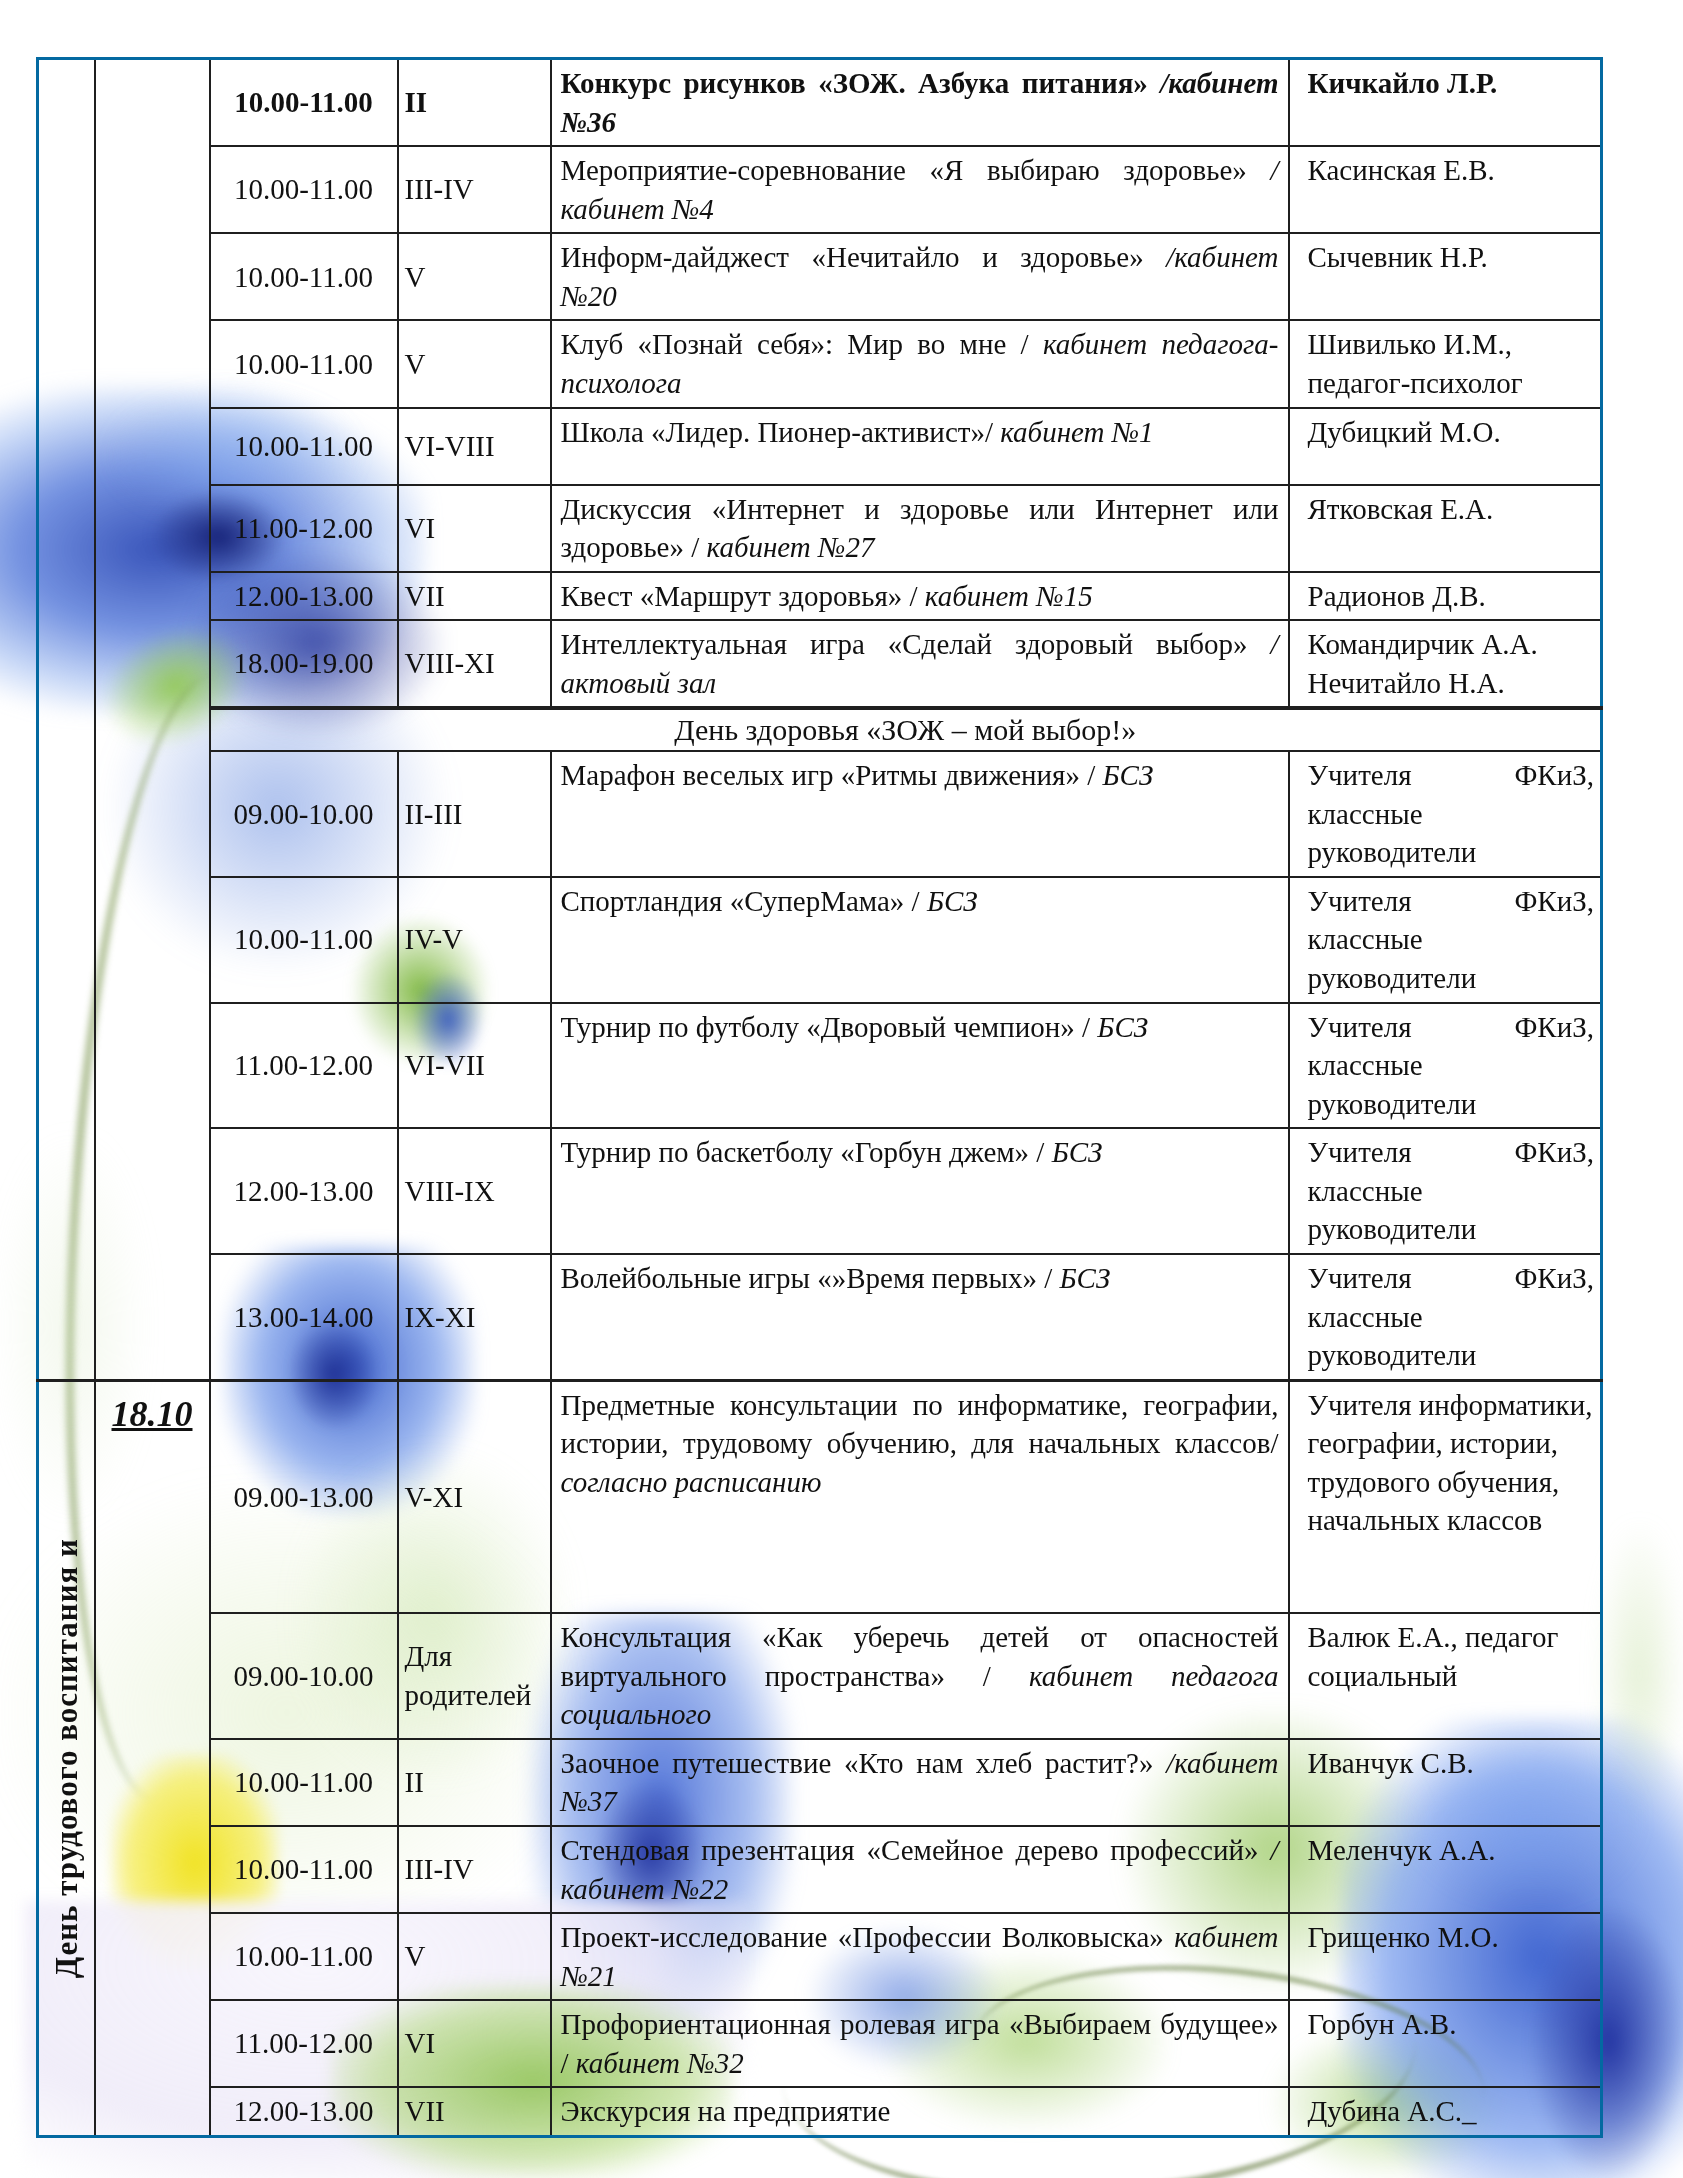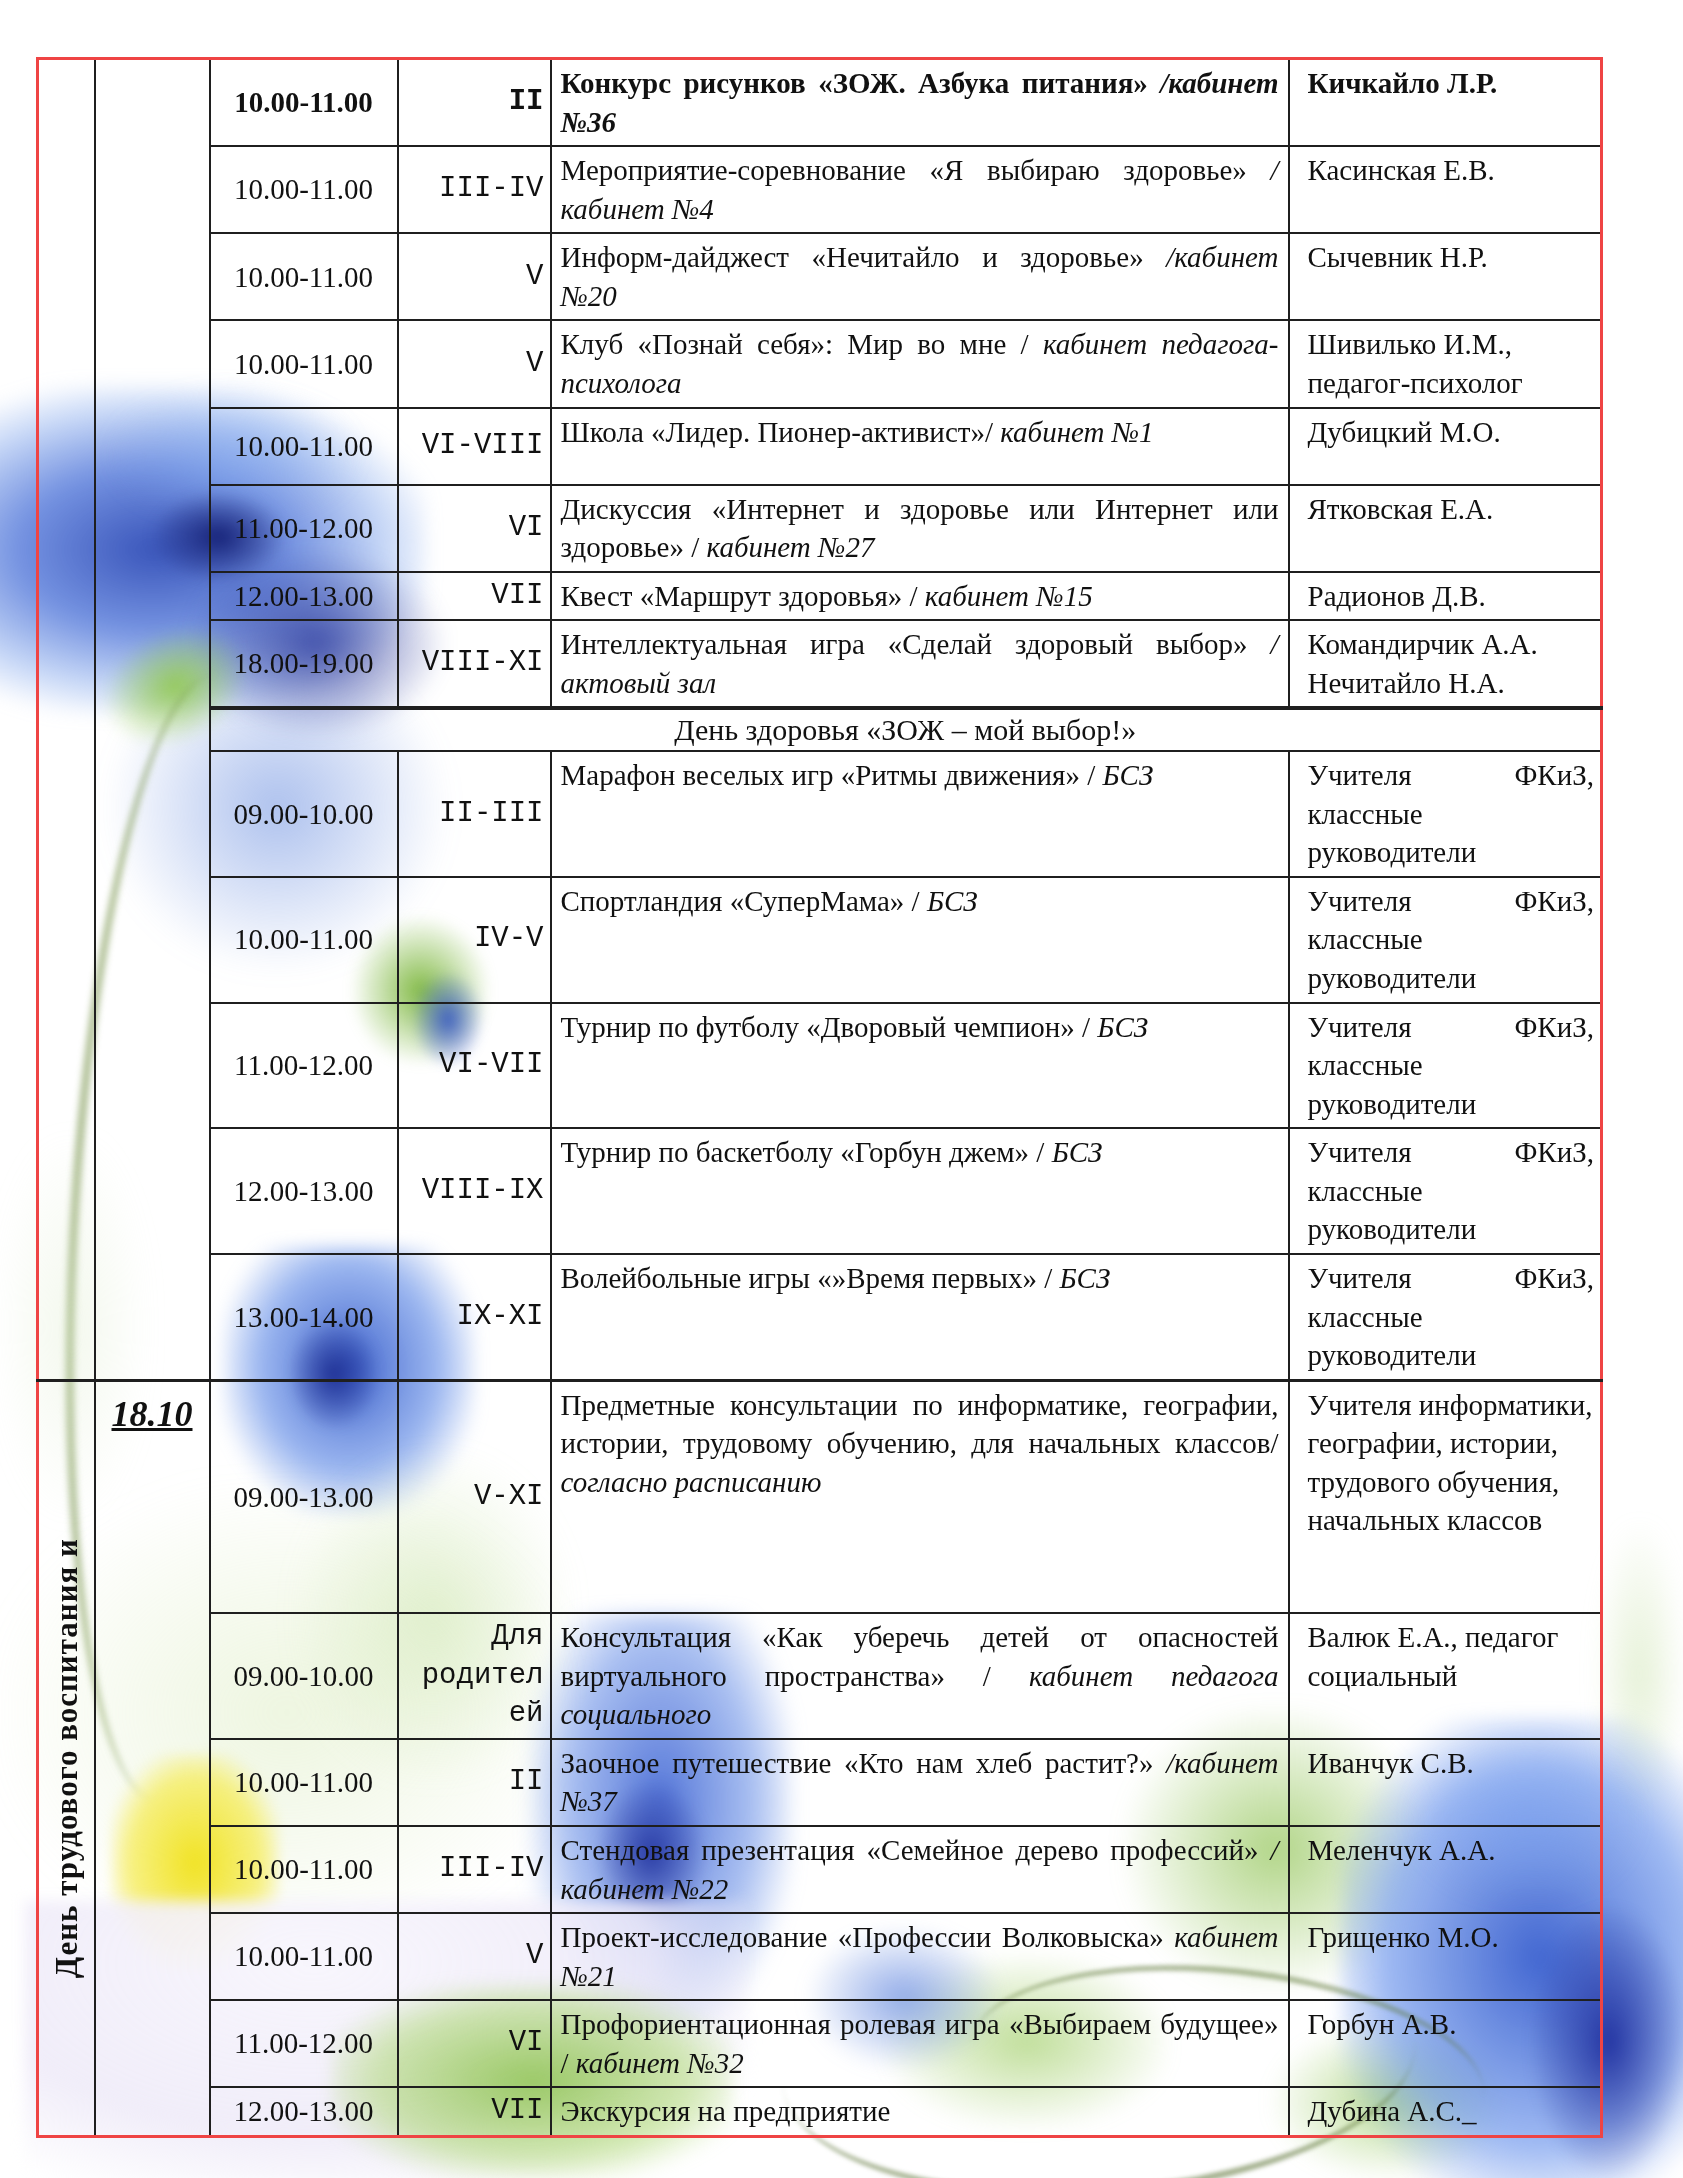--- a/index.html
+++ b/index.html
@@ -48,25 +48,25 @@
     width:1564px;border-collapse:collapse;table-layout:fixed;
     font-size:29px;line-height:1.33;
   }
   .sched td{
     border:2px solid #1f1f1f;
     padding:3px 6px;
     vertical-align:top;
     background:transparent;
     overflow:hidden;
   }
-  .sched{border:3px solid #ef4444;}
+  .sched{border:3px solid #0369a1;}
   td.c-side{width:57px;}
   td.c-date{width:115px;}
   td.c-time{width:188px;text-align:center;vertical-align:middle;}
-  td.c-class{width:153px;text-align:right;vertical-align:middle;overflow-wrap:break-word;font-family:Liberation Mono, monospace;}
+  td.c-class{width:153px;text-align:left;vertical-align:middle;overflow-wrap:break-word;}
   td.c-event{width:738px;text-align:justify;padding:4px 9px;}
   td.c-person{width:313px;padding:4px 6px 4px 18px;}
   tr.bold-row td{font-weight:bold;}
   td.c-event .loc{font-style:italic;}
   tr.divider-row td{
     border-top:4px solid #1f1f1f;
     text-align:center;vertical-align:middle;
     font-size:30px;padding:0;
   }
   tr.sec2-first td{border-top:3px solid #1f1f1f;}

